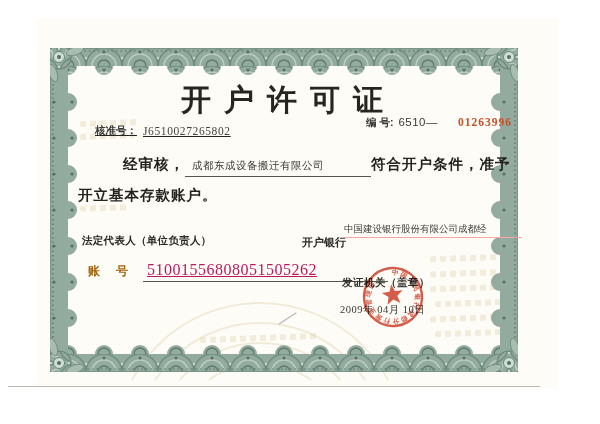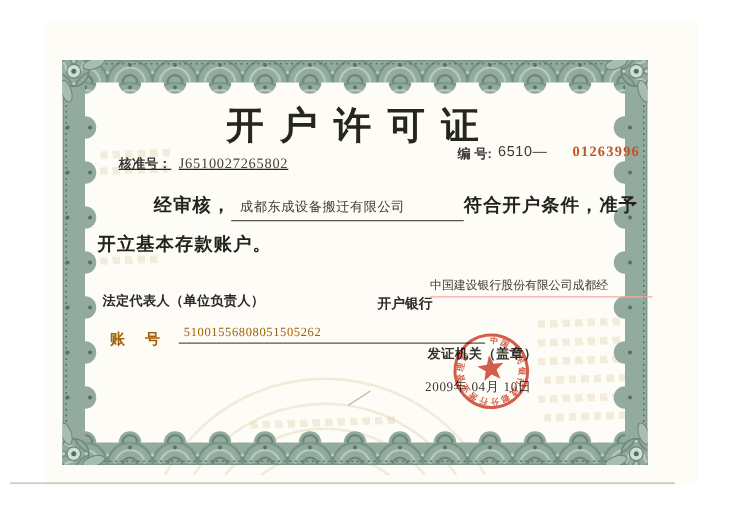--- a/index.html
+++ b/index.html
@@ -65,22 +65,22 @@
   }
   .bank-label { position:absolute; left:302px; top:235px; font-size:11px; font-weight:bold; color:#2c2a26; }
   .bank-name {
     position:absolute; left:344px; top:223px; width:178px; border-bottom:1px solid #fca5a5;
     font-size:9.5px; line-height:11.5px; color:#3c3a32; padding-bottom:2px;
   }
   
   .acc-label { position:absolute; left:88px; top:263px; font-size:12px; font-weight:bold; letter-spacing:2px; color:#a16207; }
   .acc-value {
     position:absolute; left:143px; top:261px; width:245px; border-bottom:1px solid #56544c;
-    font-family:"Liberation Serif","DejaVu Serif",serif; font-size:10px; color:#a16207;
-    padding:0 0 2px 4px; letter-spacing:.5px;
+    font-family:"Liberation Serif","DejaVu Serif",serif; font-size:16px; color:#be185d;
+    padding:0 0 2px 4px; letter-spacing:.5px;text-decoration:underline;
   }
   
   .issuer-label { position:absolute; left:342px; top:276px; font-size:10.5px; font-weight:bold; letter-spacing:.5px; color:#33312c; }
   .issue-date { position:absolute; left:340px; top:303px; font-family:"Liberation Serif","DejaVu Serif",serif; font-size:10.5px; color:#3a3830; letter-spacing:.5px; }
   
   .seal-svg { position:absolute; left:361px; top:265px; mix-blend-mode:multiply; opacity:.88; transform:rotate(-8deg); }
 </style>
 </head>
 <body>
 

